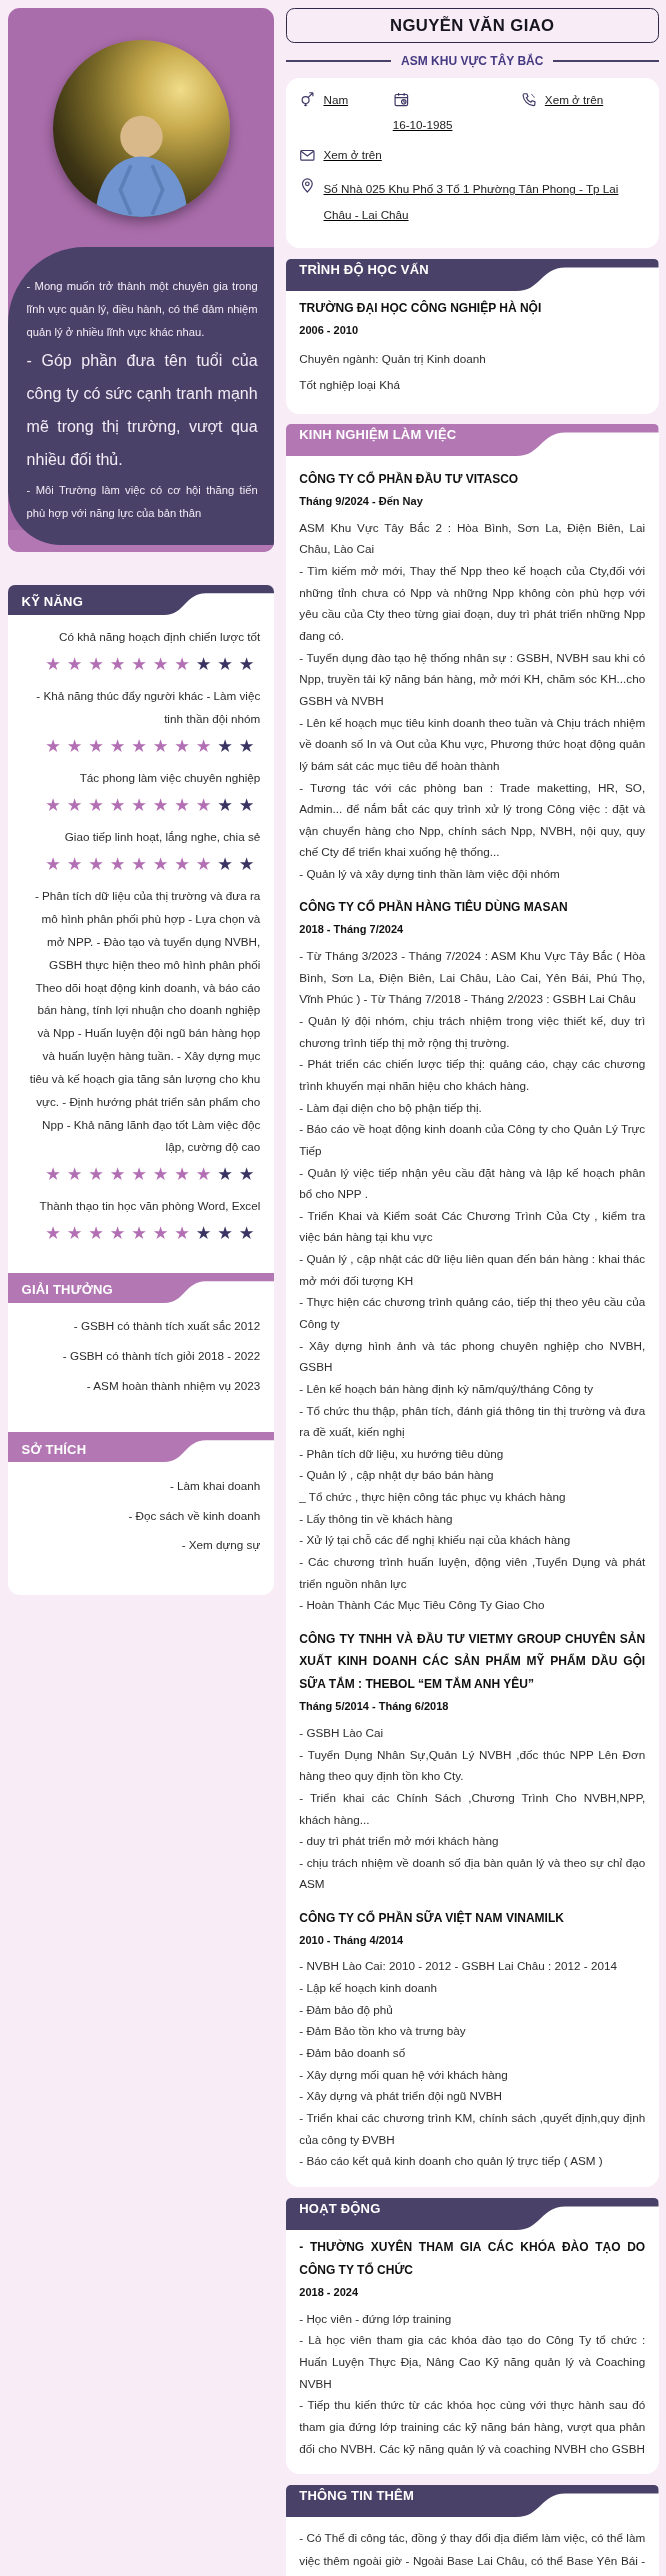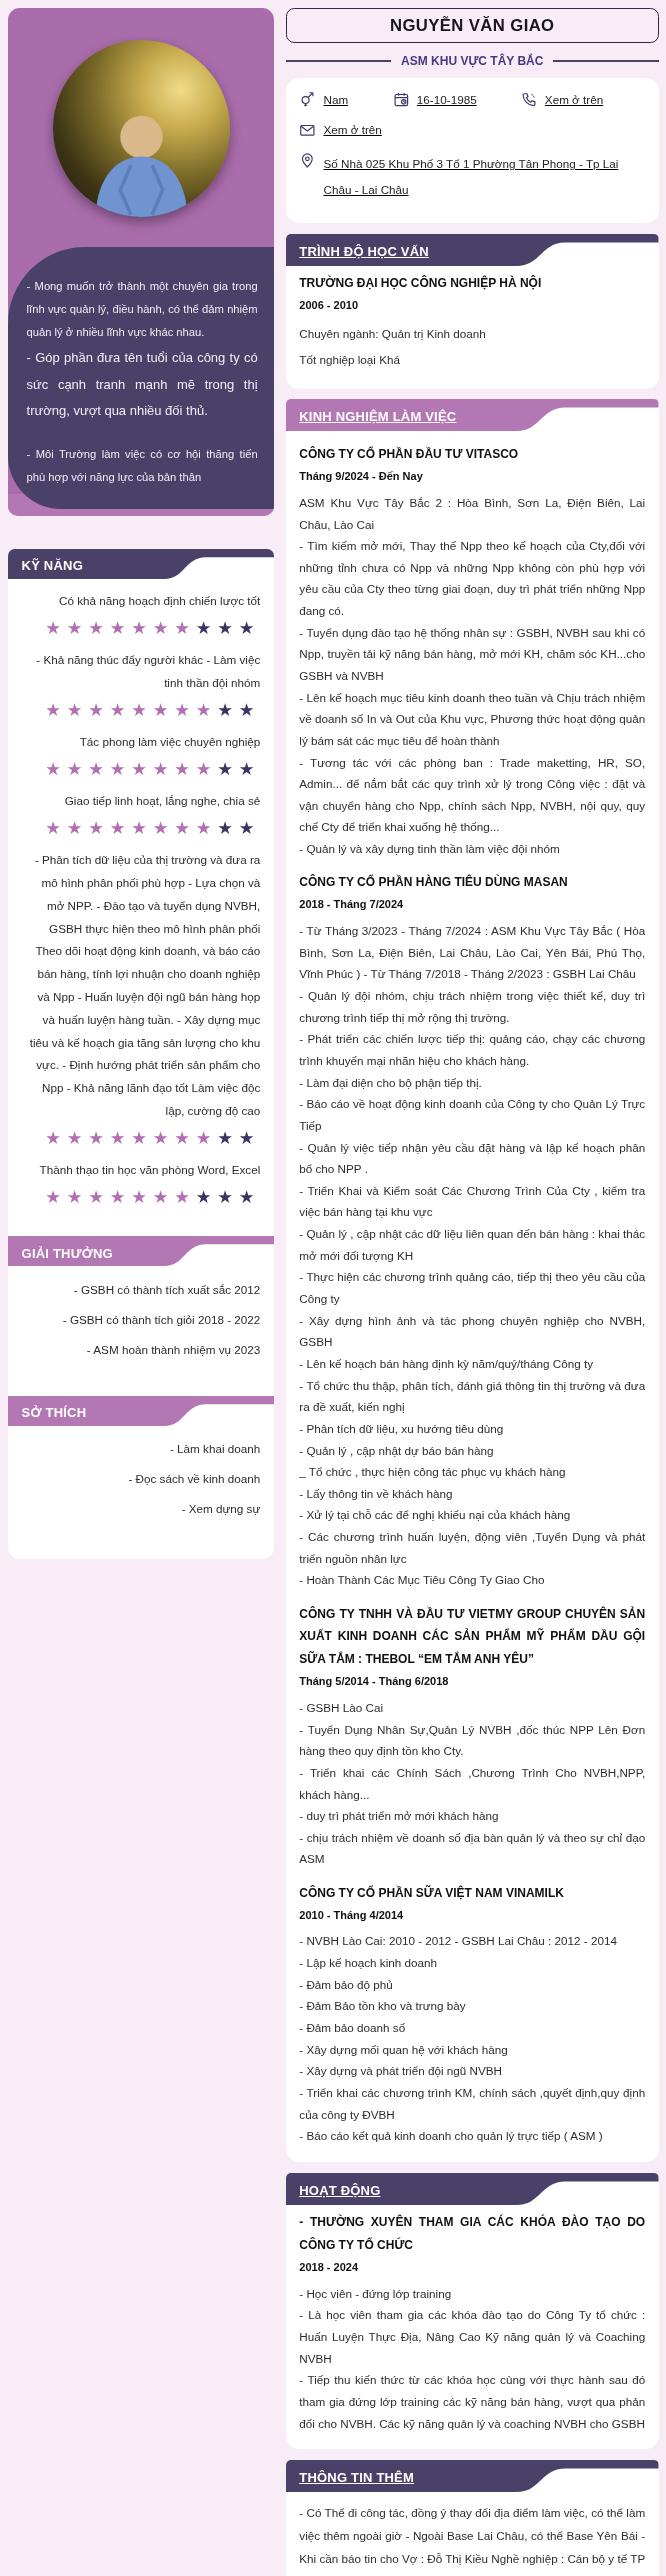--- a/index.html
+++ b/index.html
@@ -42,27 +42,27 @@
   .name-box h1{margin:0;font-size:16.7px;letter-spacing:0.4px;color:#17151f;}
   .title-row{display:flex;align-items:center;gap:10px;margin:10.8px 0 10px 0;}
   .title-row .rule{flex:1;height:1.7px;background:var(--indigo);}
   .job-title{color:#453a82;font-weight:bold;font-size:12px;white-space:nowrap;}
 
   .contact-card{background:#fff;border-radius:13.3px;padding:12.5px 13.3px 8.3px 13.3px;margin-bottom:10.8px;}
   .c-row{display:flex;align-items:flex-start;margin-bottom:11.7px;text-decoration:underline;}
   .c-item{display:flex;align-items:flex-start;gap:7.5px;font-size:11.7px;color:#222;line-height:1.6;}
   .c-item .ic{flex:0 0 16.7px;margin-top:0.8px;}
   .c-item .ic svg{display:block;}
-  .w1{width:27%;} .w2{width:37%;}
+  .w1{width:27%;} .w2{width:37%;flex-direction:column;}
   .addr{line-height:2.2;}
 
   .section{background:#fff;border-radius:5px 5px 13.3px 13.3px;overflow:hidden;margin-bottom:10.8px;}
   .section .content{padding:6.7px 13.3px 15px 13.3px;}
   .section .banner{height:32px;}
-  .section .banner .banner-label{top:10px;text-decoration:underline;}
+  .section .banner .banner-label{top:3px;}
 
   .job{margin-top:11.7px;}
   .job:first-child{margin-top:5px;}
   .job-company{margin:0;font-size:12px;color:#101010;line-height:1.9;text-align:justify;}
   .job-period{margin:0 0 5px 0;font-size:11px;font-weight:bold;color:#101010;line-height:1.9;}
   .bullet{margin:0;font-size:11.7px;color:#2d2d2d;line-height:1.85;text-align:justify;}
   .edu-line{margin:0;font-size:11.7px;color:#2d2d2d;line-height:2.25;}
   .info-text{margin:3.3px 0 0 0;font-size:11.7px;color:#2d2d2d;line-height:1.95;text-align:justify;}
 </style>
 </head>
@@ -76,21 +76,21 @@
         <div class="photo">
           <svg viewBox="0 0 100 70">
             <circle cx="50" cy="22" r="12" fill="#d9b98a"></circle>
             <path d="M50 33 C38 33 28 42 25 58 L23 70 L77 70 L75 58 C72 42 62 33 50 33 Z" fill="#6f94cf"></path>
             <path d="M44 38 L38 52 L44 66 M56 38 L62 52 L56 66" stroke="#5b7fb8" stroke-width="2" fill="none"></path>
           </svg>
         </div>
       </div>
       <div class="objective">
           <p class="obj-line" style="color: rgb(243, 236, 246); font-size: 11.2px; line-height: 2.05; text-align: justify; margin: 0px 0px 1.7px;">- Mong muốn trở thành một chuyên gia trong lĩnh vực quản lý, điều hành, có thể đảm nhiệm quản lý ở nhiều lĩnh vực khác nhau.</p>
-          <p class="obj-line" style="color: rgb(243, 236, 246); font-size: 13px; line-height: 2.05; text-align: justify; margin: 0px 0px 18px;">- Góp phần đưa tên tuổi của công ty có sức cạnh tranh mạnh mẽ trong thị trường, vượt qua nhiều đối thủ.</p>
+          <p class="obj-line" style="color: rgb(243, 236, 246); font-size: 16px; line-height: 2.05; text-align: justify; margin: 0px 0px 3px;">- Góp phần đưa tên tuổi của công ty có sức cạnh tranh mạnh mẽ trong thị trường, vượt qua nhiều đối thủ.</p>
           <p class="obj-line" style="color: rgb(243, 236, 246); font-size: 11.2px; line-height: 2.05; text-align: justify; margin: 0px 0px 1.7px;">- Môi Trường làm việc có cơ hội thăng tiến phù hợp với năng lực của bản thân</p>
         </div>
       <div class="swoosh"></div>
     </div>
 
     <div class="side-card">
       <div class="banner dark">
         <svg viewBox="0 0 320 36" preserveAspectRatio="none" aria-hidden="true">
             <path d="M0 0 H320 V10 H238 C213 10 213 36 188 36 H0 Z"></path>
           </svg>

